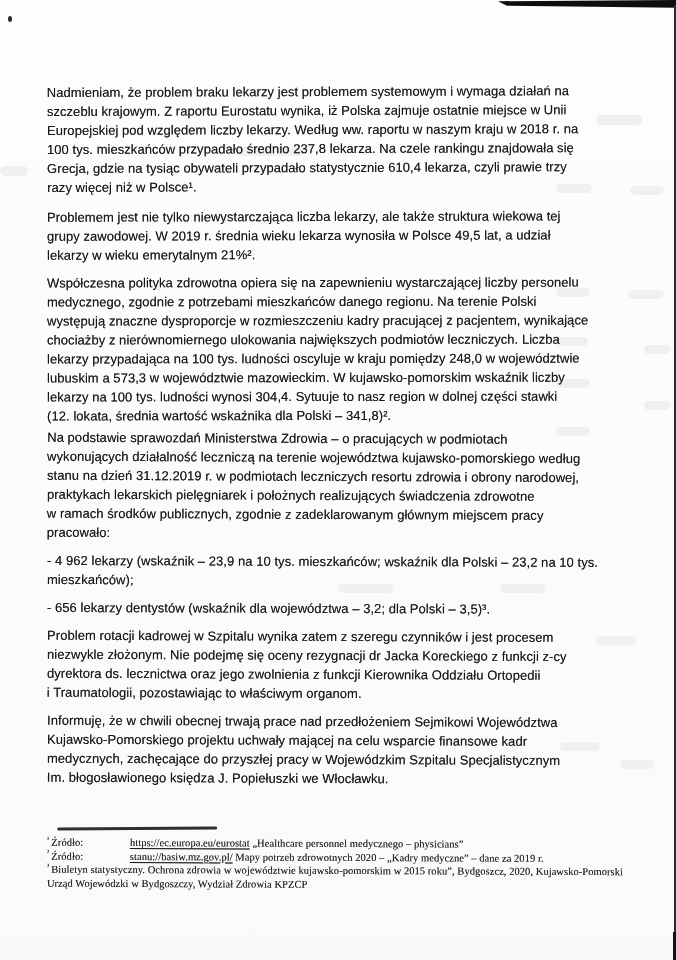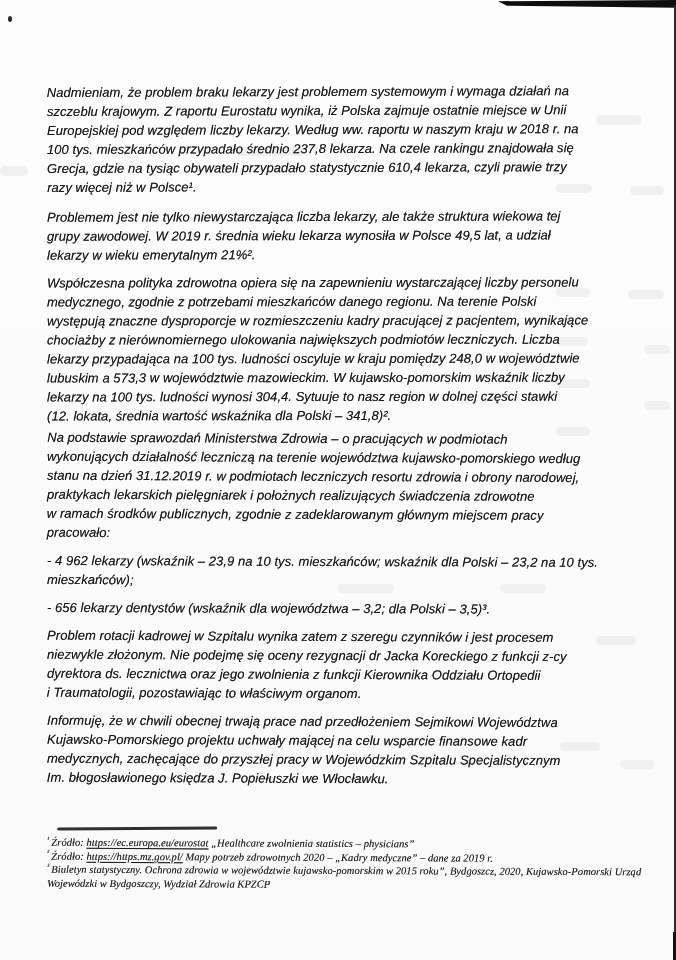--- a/index.html
+++ b/index.html
@@ -4,21 +4,20 @@
 <style>
   html,body{margin:0;padding:0;}
   body{
     width:676px;height:960px;position:relative;overflow:hidden;
     background:#ffffff;
     font-family:"Liberation Sans","DejaVu Sans",sans-serif;
   }
   .page{
     position:absolute;inset:0;
     background:linear-gradient(180deg,#fdfdfd 0%,#fbfbfb 60%,#fafafa 100%);
-    font-style:italic;
   }
   
   .content{
     position:absolute;left:47px;top:82px;width:600px;
     color:#181818;
     font-size:13px;line-height:19px;letter-spacing:.05px;
     text-shadow:0 0 .6px rgba(25,25,25,.65);
   }
   .para{margin:0 0 9px 0;}
   .para:nth-child(1){margin-bottom:11px;transform:rotate(-.2deg);}
@@ -35,21 +34,21 @@
     font-size:10.5px;line-height:13.5px;color:#1c1c1c;
     text-shadow:0 0 .4px rgba(20,20,20,.5);
     transform:rotate(.25deg);
   }
   .fn-rule{
     width:160px;height:3px;background:#303030;border-radius:2px;
     margin:0 0 6px 10px;transform:rotate(-.6deg);
   }
   .fn{margin:0;}
   .fn sup{font-size:7.5px;line-height:0;vertical-align:super;margin-right:2px;}
-  .fn .url{text-decoration:underline;text-underline-offset:1.5px;}
+  .fn .url{text-decoration:underline;text-underline-offset:1.5px;margin-left:44px;}
   
   .art-wedge{
     position:absolute;top:0;right:0;width:178px;height:10px;background:#0e0e0e;
     clip-path:polygon(0 12%,100% 0,100% 78%,5% 58%);
   }
   .art-dot{
     position:absolute;left:8px;top:16px;width:4px;height:6px;
     background:#2a2a2a;border-radius:50%;
   }
   .art-edge-right{
@@ -138,20 +137,20 @@
         <div class="para">
           <div class="line">Informuję, że w chwili obecnej trwają prace nad przedłożeniem Sejmikowi Województwa</div>
           <div class="line">Kujawsko-Pomorskiego projektu uchwały mającej na celu wsparcie finansowe kadr</div>
           <div class="line">medycznych, zachęcające do przyszłej pracy w Wojewódzkim Szpitalu Specjalistycznym</div>
           <div class="line">Im. błogosławionego księdza J. Popiełuszki we Włocławku.</div>
         </div>
       </div>
     <div class="footnotes">
       <div class="fn-rule"></div>
       <div id="footnotes-list">
-          <div class="fn"><sup>¹</sup><span>Źródło: </span><span class="url">https://ec.europa.eu/eurostat</span><span> „Healthcare zwolnienia statistics – physicians”</span></div>
-          <div class="fn"><sup>²</sup><span>Źródło: </span><span class="url">https://https.mz.gov.pl/</span><span> Mapy potrzeb zdrowotnych 2020 – „Kadry medyczne” – dane za 2019 r.</span></div>
+          <div class="fn"><sup>¹</sup><span>Źródło: </span><span class="url">https://ec.europa.eu/eurostat</span><span> „Healthcare personnel medycznego – physicians”</span></div>
+          <div class="fn"><sup>²</sup><span>Źródło: </span><span class="url">stanu://basiw.mz.gov.pl/</span><span> Mapy potrzeb zdrowotnych 2020 – „Kadry medyczne” – dane za 2019 r.</span></div>
           <div class="fn"><sup>³</sup><span>Biuletyn statystyczny. Ochrona zdrowia w województwie kujawsko-pomorskim w 2015 roku”, Bydgoszcz, 2020, Kujawsko-Pomorski Urząd Wojewódzki w Bydgoszczy, Wydział Zdrowia KPZCP</span></div>
         </div>
     </div>
   </div>
 
 </div>
 
 </body></html>

